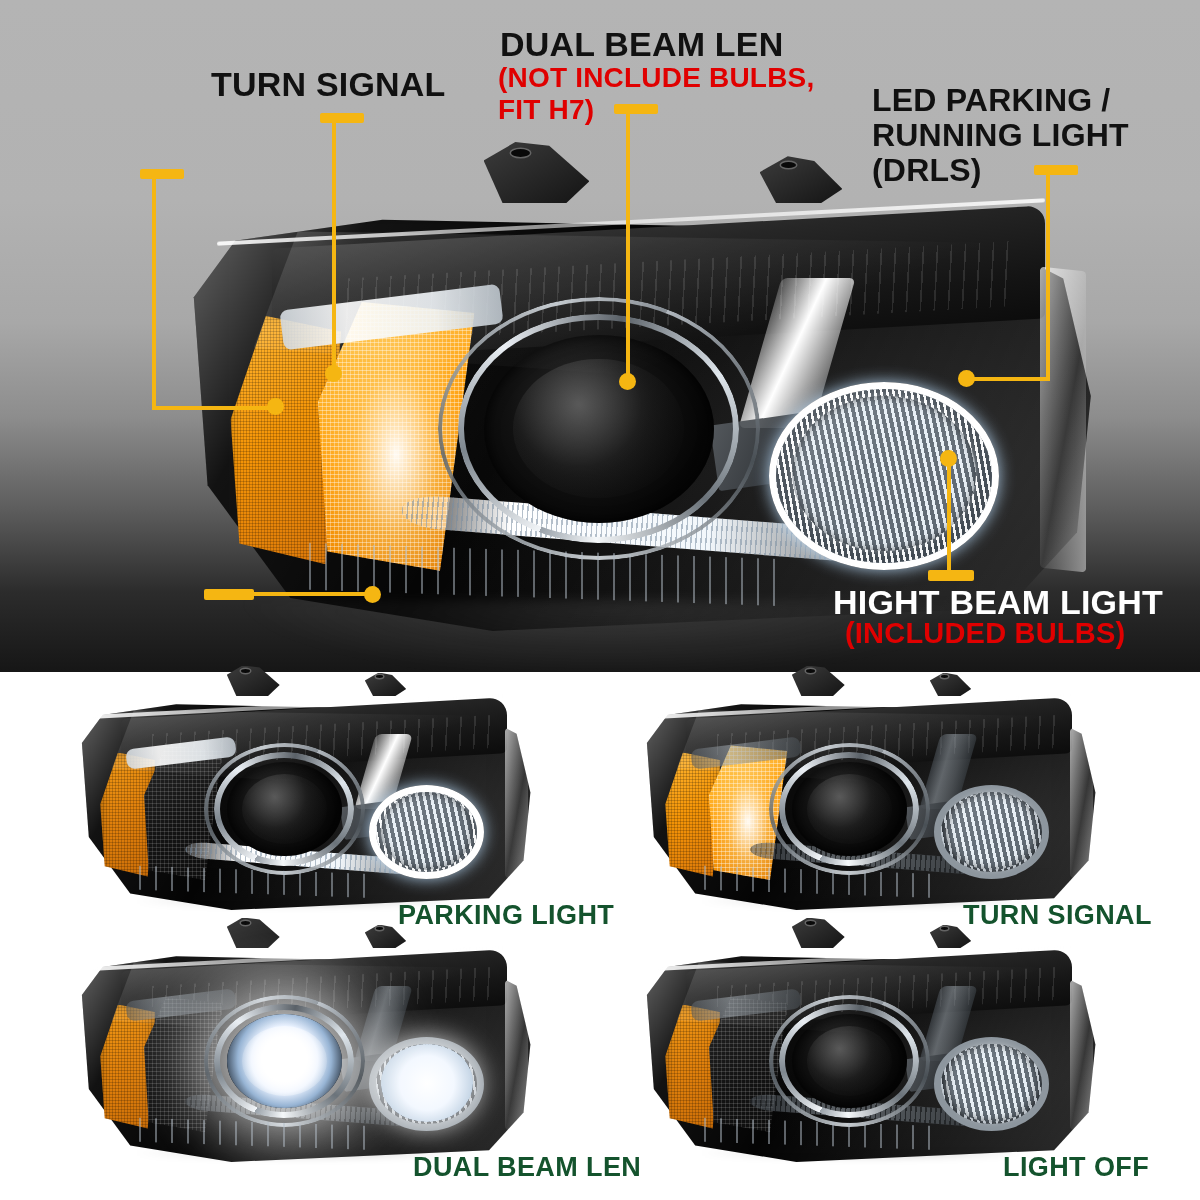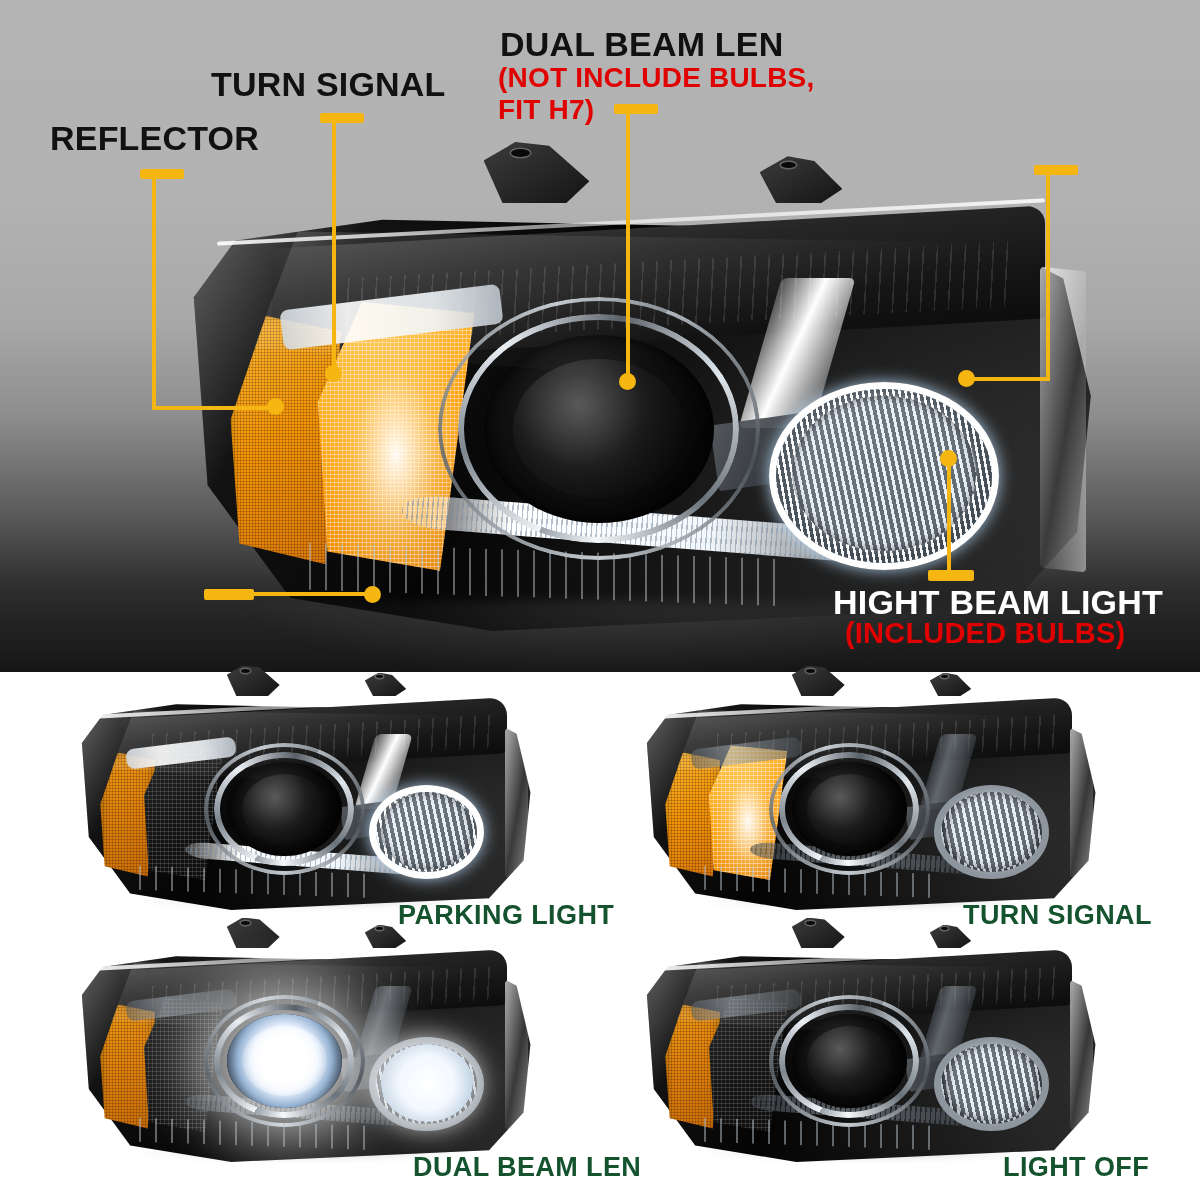--- a/index.html
+++ b/index.html
@@ -308,38 +308,40 @@
         <div class="bezel2"></div>
         <div class="bezel"></div>
         <div class="glass"></div>
       </div>
       <div class="ridges"></div>
       <div class="redge"></div>
       <div class="sheen"></div>
     </div>
     <div class="hero-refl"></div>
 
-    <div class="label lb-black" style="left:50px; top:121px; font-size:34px;">REFLECTOR</div>
     <div class="cap" style="left:140px; top:169px; width:44px;"></div>
     <div class="vline" style="left:152px; top:176px; height:234px;"></div>
     <div class="hline" style="left:152px; top:406px; width:124px;"></div>
     <div class="dot" style="left:267px; top:398px;"></div>
 
     <div class="label lb-black" style="left:211px; top:67px; font-size:34px;">TURN SIGNAL</div>
     <div class="cap" style="left:320px; top:113px; width:44px;"></div>
     <div class="vline" style="left:332px; top:120px; height:253px;"></div>
     <div class="dot" style="left:325px; top:365px;"></div>
 
     <div class="label lb-black" style="left:500px; top:27px; font-size:34px;">DUAL BEAM LEN</div>
     <div class="label lb-red" style="left:498px; top:62px; font-size:28px; line-height:1.14;">(NOT INCLUDE BULBS,
 FIT H7)</div>
     <div class="cap" style="left:614px; top:104px; width:44px;"></div>
     <div class="vline" style="left:626px; top:111px; height:270px;"></div>
     <div class="dot" style="left:619px; top:373px;"></div>
 
+    <div class="label lb-black" style="left:872px; top:83px; font-size:32px; line-height:1.1;">LED PARKING /
+RUNNING LIGHT
+(DRLS)</div>
     <div class="cap" style="left:1034px; top:165px; width:44px;"></div>
     <div class="vline" style="left:1046px; top:172px; height:209px;"></div>
     <div class="hline" style="left:968px; top:377px; width:82px;"></div>
     <div class="dot" style="left:958px; top:370px;"></div>
 
     <div class="cap" style="left:204px; top:589px; width:50px; height:11px;"></div>
     <div class="hline" style="left:250px; top:592px; width:126px;"></div>
     <div class="dot" style="left:364px; top:586px;"></div>
 
     <div class="dot" style="left:940px; top:450px;"></div>

